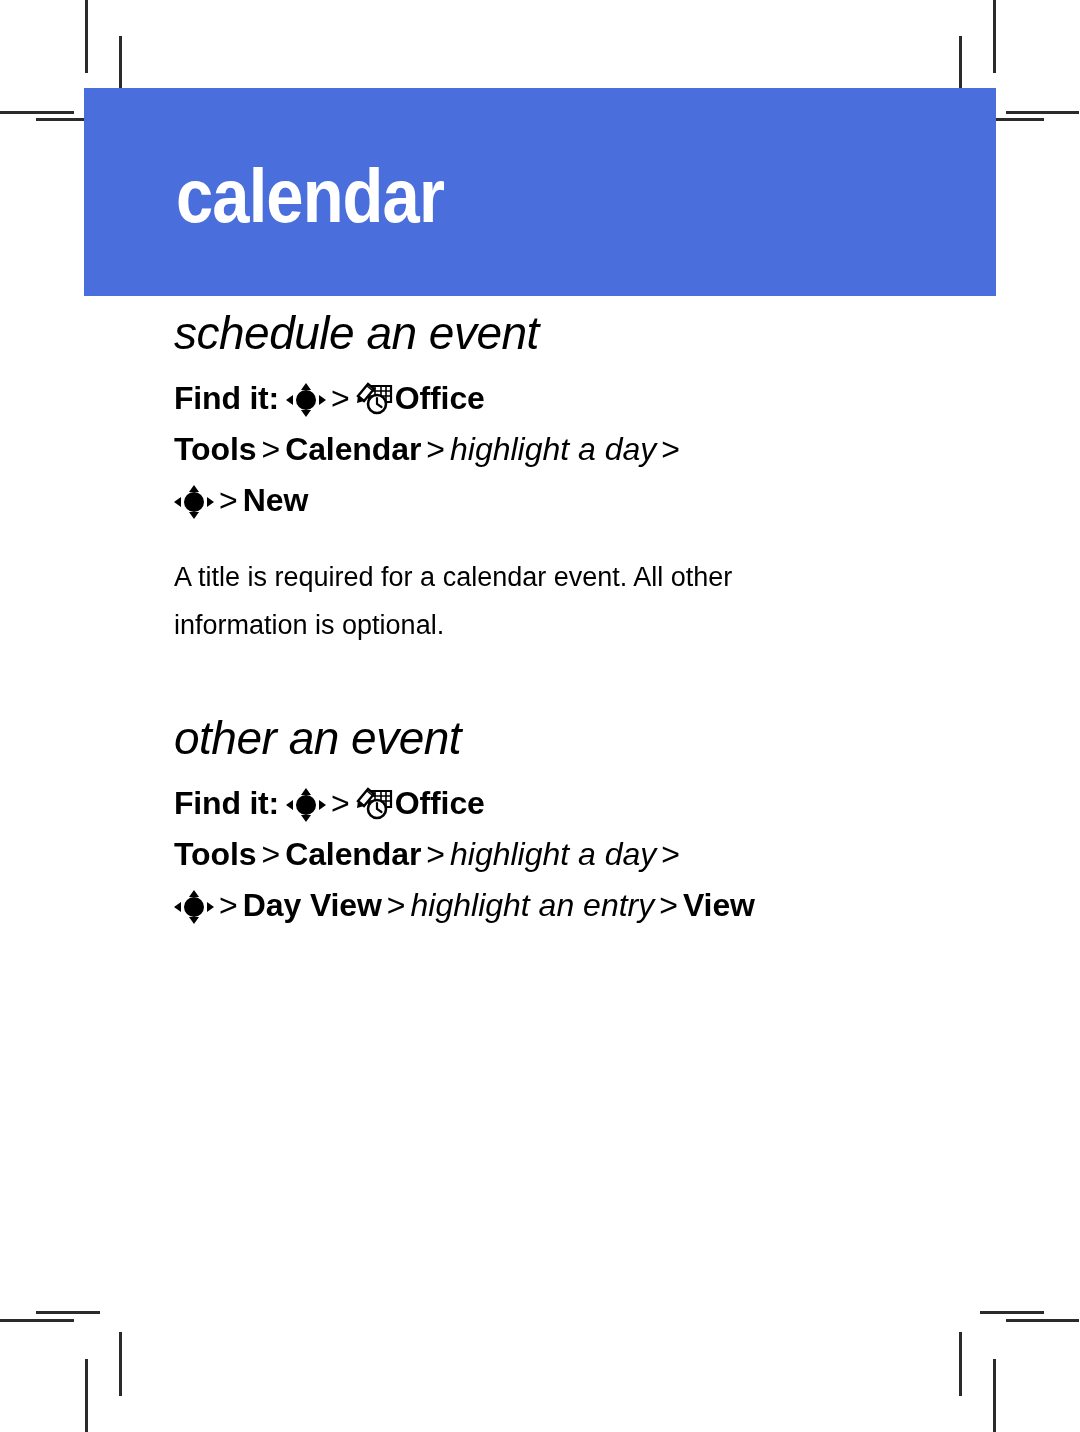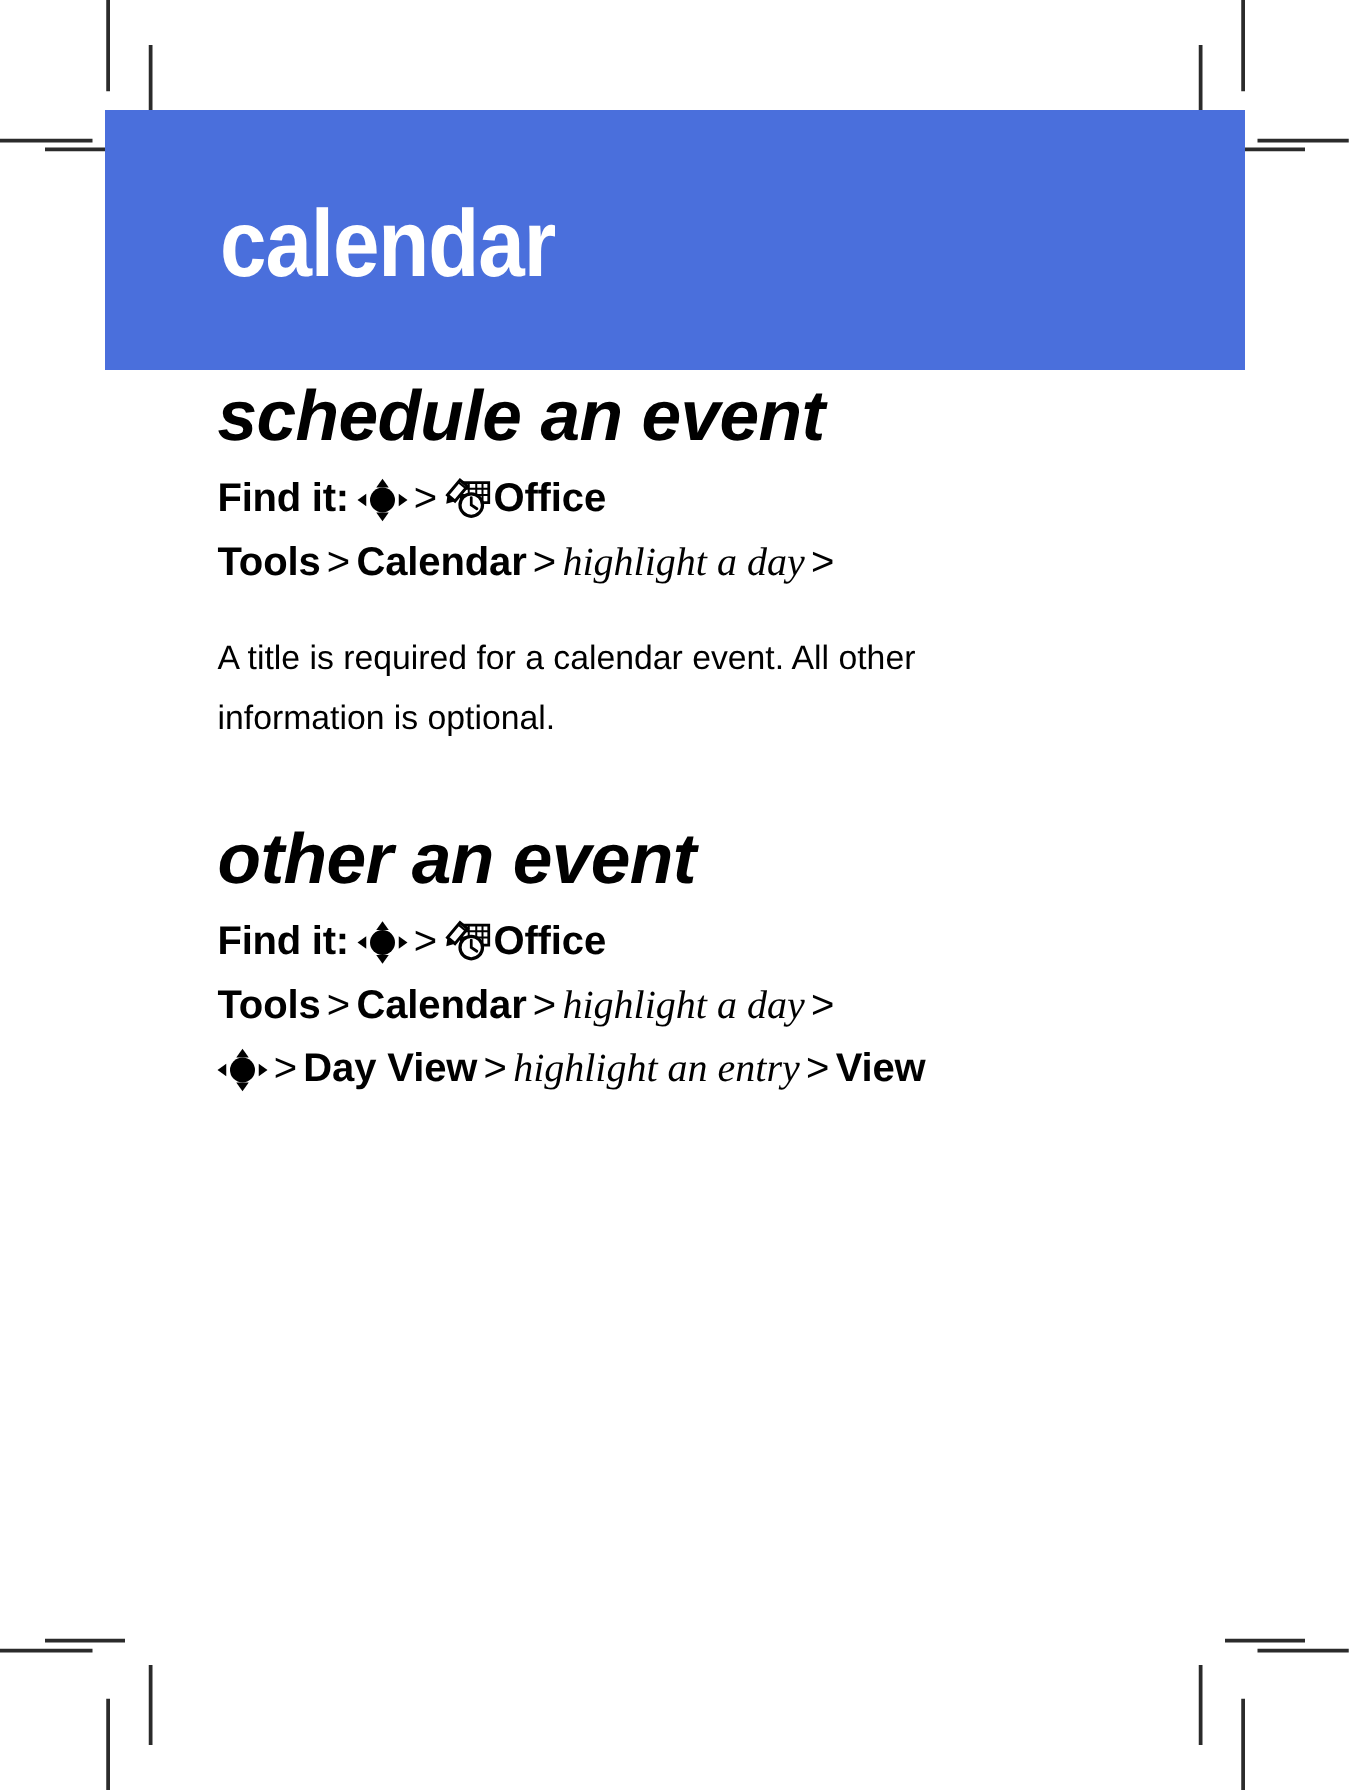--- a/index.html
+++ b/index.html
@@ -57,23 +57,23 @@
     left: 174px;
     top: 306px;
     width: 716px;
   }
 
   .section { margin: 0 0 0 0; }
   .section + .section { margin-top: 62px; }
 
   .sec-heading {
     font-family: "Liberation Sans", sans-serif;
-    font-weight: bold;
+    font-weight: normal;
     font-style: italic;
-    font-size: 57px;
+    font-size: 46px;
     line-height: 54px;
     letter-spacing: -0.5px;
     color: #000000;
     margin: 0 0 18px 0;
     white-space: nowrap;
   }
 
   
   .findit {
     font-size: 0;
@@ -95,21 +95,21 @@
   .menu {
     font-family: "Liberation Sans Narrow", "Liberation Sans", sans-serif;
     font-weight: bold;
     font-size: 27px;
     letter-spacing: -0.1px;
     display: inline-block;
     transform: scaleX(0.84);
     transform-origin: left center;
   }
   .instr {
-    font-family: Liberation Serif, serif;
+    font-family: Liberation Sans, sans-serif;
     font-style: italic;
     font-weight: normal;
     font-size: 26px;
   }
   .sep {
     font-family: "Liberation Sans", sans-serif;
     font-weight: normal;
     font-size: 25px;
     padding: 0 5px;
   }
@@ -214,20 +214,23 @@
                 <path d="M14 9 h22 M14 14 h22 M20 4 v16 M26 4 v16 M31 4 v16" stroke="#000" stroke-width="1.6" fill="none"></path>
                 <path d="M3 14 L13 2 L19 7 L9 19 Z" fill="#fff" stroke="#000" stroke-width="2.4"></path>
                 <path d="M3 14 L9 19 L2 21 Z" fill="#000"></path>
                 <path d="M11.5 3.5 L17.5 8.5" stroke="#000" stroke-width="1.6"></path>
                 <circle cx="22" cy="22" r="9" fill="#fff" stroke="#000" stroke-width="2.6"></circle>
                 <path d="M22 16 v6 l4.5 3" stroke="#000" stroke-width="2.2" fill="none" stroke-linecap="round"></path>
               </g>
             </svg></span><span class="menu tok">Office Tools</span><span class="sep tok">&gt;</span><span class="menu tok">Calendar</span><span class="sep tok">&gt;</span><span class="instr tok">highlight a day</span><span class="sep tok">&gt;</span>
       </div>
 
+      <div class="findit">
+        <span class="navkey"><span class="disc"></span><span class="tri tri-up"></span><span class="tri tri-dn"></span><span class="tri tri-lf"></span><span class="tri tri-rt"></span></span><span class="sep tok">&gt;</span><span class="menu tok">New</span>
+      </div>
 
       <p class="body-text">A title is required for a calendar event. All other information is optional.</p>
     </div>
 
     <div class="section">
       <h2 class="sec-heading">other an event</h2>
 
       <div class="findit">
         <span class="findit-label tok">Find it:</span><span class="sp">&nbsp;</span><span class="navkey"><span class="disc"></span><span class="tri tri-up"></span><span class="tri tri-dn"></span><span class="tri tri-lf"></span><span class="tri tri-rt"></span></span><span class="sep tok">&gt;</span><span class="otools"><svg viewBox="0 0 40 34" width="40" height="34" aria-hidden="true">
               <g fill="#000">

